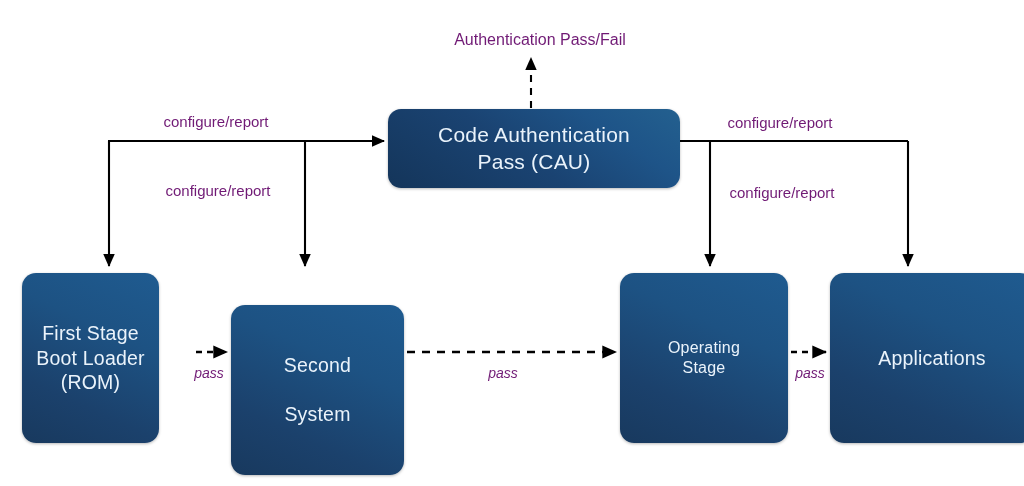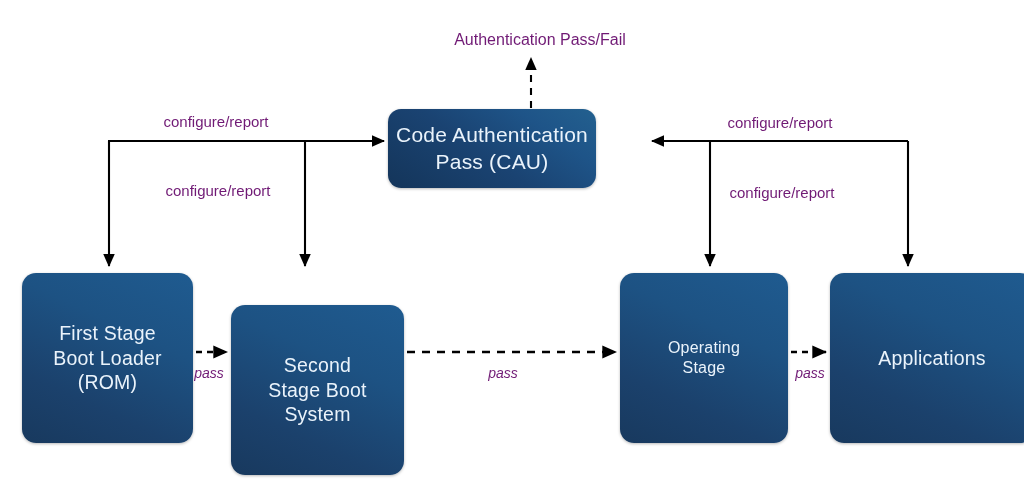--- a/index.html
+++ b/index.html
@@ -39,31 +39,31 @@
     z-index: 3;
   }
   .node-label {
     display: block;
     padding: 0 8px;
     letter-spacing: 0.2px;
   }
   .node-cau {
     left: 388px;
     top: 109px;
-    width: 208px;
+    width: 292px;
     height: 79px;
     font-size: 21px;
     border-radius: 13px;
     background: linear-gradient(35deg, #15365a 0%, #1b4473 45%, #1f5party 60%, #235f96 100%);
     background: linear-gradient(35deg, #14355a 0%, #1a4372 45%, #1e5488 75%, #23608f 100%);
   }
   .node-fsbl {
     left: 22px;
     top: 273px;
-    width: 171px;
+    width: 137px;
     height: 170px;
     font-size: 19.5px;
   }
   .node-ssbl {
     left: 231px;
     top: 273px;
     width: 173px;
     height: 170px;
     font-size: 19.5px;
     margin-top: 32px;
@@ -135,21 +135,21 @@
 
   <div class="node node-cau">
     <span class="node-label"><span>Code Authentication</span><br><span>Pass (CAU)</span></span>
   </div>
 
   <div class="node node-fsbl">
     <span class="node-label"><span>First Stage</span><br><span>Boot Loader</span><br><span>(ROM)</span></span>
   </div>
 
   <div class="node node-ssbl">
-    <span class="node-label"><span>Second</span><br><span>Stage Boot</span><br><span>System</span></span>
+    <span class="node-label"><span>Second</span><br><br><span>System</span></span>
   </div>
 
   <div class="node node-os">
     <span class="node-label"><span>Operating</span><br><span>Stage</span></span>
   </div>
 
   <div class="node node-apps">
     <span class="node-label"><span>Applications</span></span>
   </div>
 

